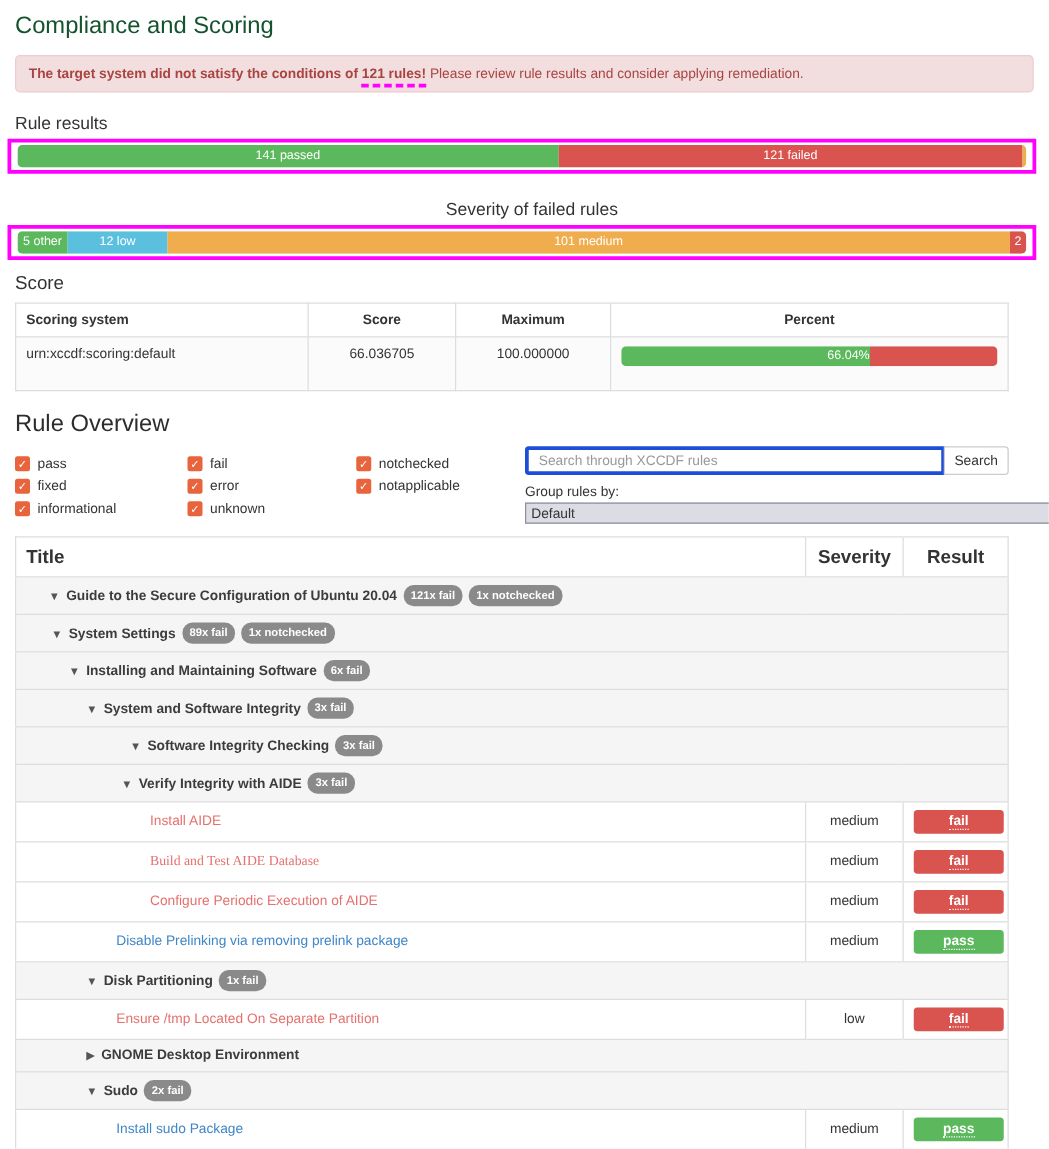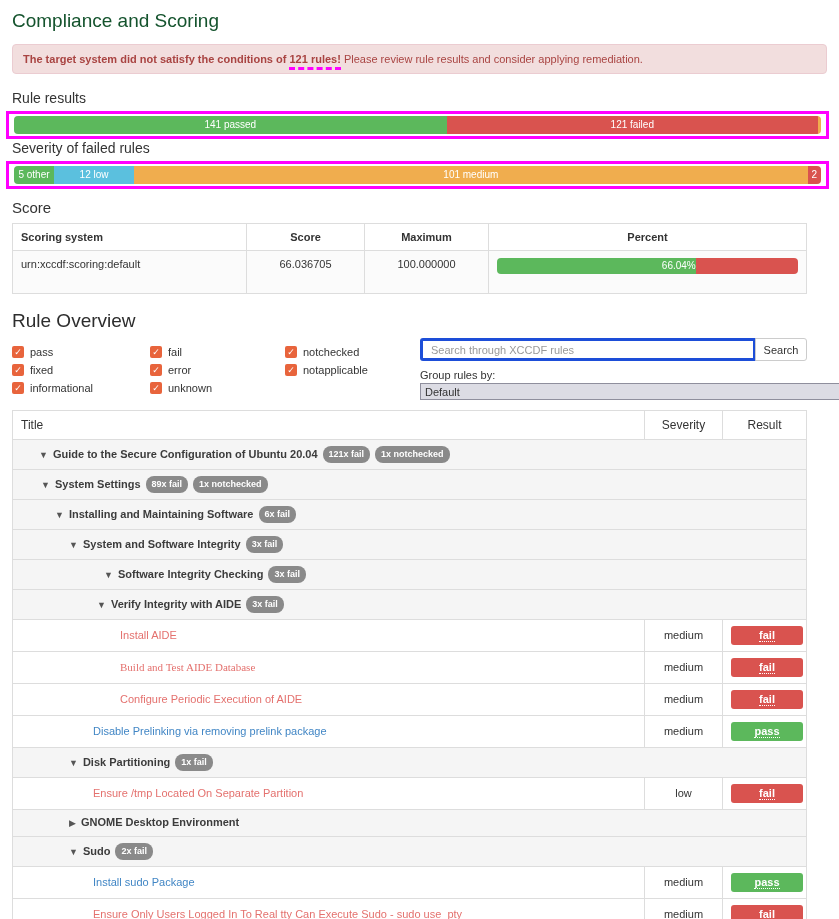--- a/index.html
+++ b/index.html
@@ -13,21 +13,21 @@
   h2.page-title { font-size:19px; font-weight:500; color:#14532d; margin:10px 0 12px; }
 
   .alert {
     width:815px; background:var(--alert-bg,#f2dede); border:1px solid var(--alert-border,#ebccd1);
     border-radius:4px; padding:8px 10px; font-size:11px; color:var(--alert-text,#a94442);
   }
   .alert .b { font-weight:bold; }
   .alert .hl { font-weight:bold; border-bottom:3px dashed var(--annotation-magenta,#ff00ff); padding-bottom:2px; }
 
   h4.sub { font-size:14px; font-weight:500; color:#333; margin:16px 0 5px; }
-  h4.sub2 { margin-top:1px; }
+  h4.sub2 { margin-top:20px;text-align:center; }
   h3.score-h { font-size:15px; font-weight:500; color:#333; margin:10px 0 7px; }
   h2.overview-h { font-size:19px; font-weight:500; color:#2d2d2d; margin:16px 0 6px; }
 
   .annot {
     margin-left:-6px; width:823px; border:3px solid var(--annotation-magenta,#ff00ff);
     padding:2px 5px; background:#fff;
   }
   .progress { height:18px; display:flex; overflow:hidden; border-radius:4px; background:#f5f5f5; }
   .progress .seg {
     height:18px; line-height:18px; font-size:10px; color:#fff; text-align:center;
@@ -69,21 +69,21 @@
   .group-by-label { margin-top:8px; font-size:11px; color:#333; }
   .right-controls select {
     margin-top:2px; width:496px; height:17px; font-size:11px; font-family:inherit; color:#333;
     background:#dcdce4; border:1px solid #8f8f9d; border-radius:0; padding:0 4px;
     -webkit-appearance:none; appearance:none;
   }
 
   table.rule-table { width:795px; border-collapse:collapse; table-layout:fixed; margin-top:10px;
     border:1px solid #ddd; border-bottom:none; }
   table.rule-table th {
-    font-size:12px; font-weight:normal; color:#333; padding:7px 8px; border-bottom:1px solid #ddd;
+    font-size:15px; font-weight:bold; color:#333; padding:7px 8px; border-bottom:1px solid #ddd;
     background:#fff; text-align:center;
   }
   table.rule-table th.title-h { text-align:left; }
   table.rule-table th + th { border-left:1px solid #ddd; }
   .col-sev { width:78px; } .col-res { width:84px; }
   table.rule-table td { font-size:11px; padding:6px 8px; border-top:1px solid #ddd; line-height:13px; }
   tr.group td { background:#f5f5f5; }
   tr.leaf td { background:#fff; }
   tr.leaf td.sev, tr.leaf td.res { border-left:1px solid #ddd; text-align:center; color:#333; }
   .tri { color:#555; font-size:9px; margin-right:5px; display:inline-block; }

